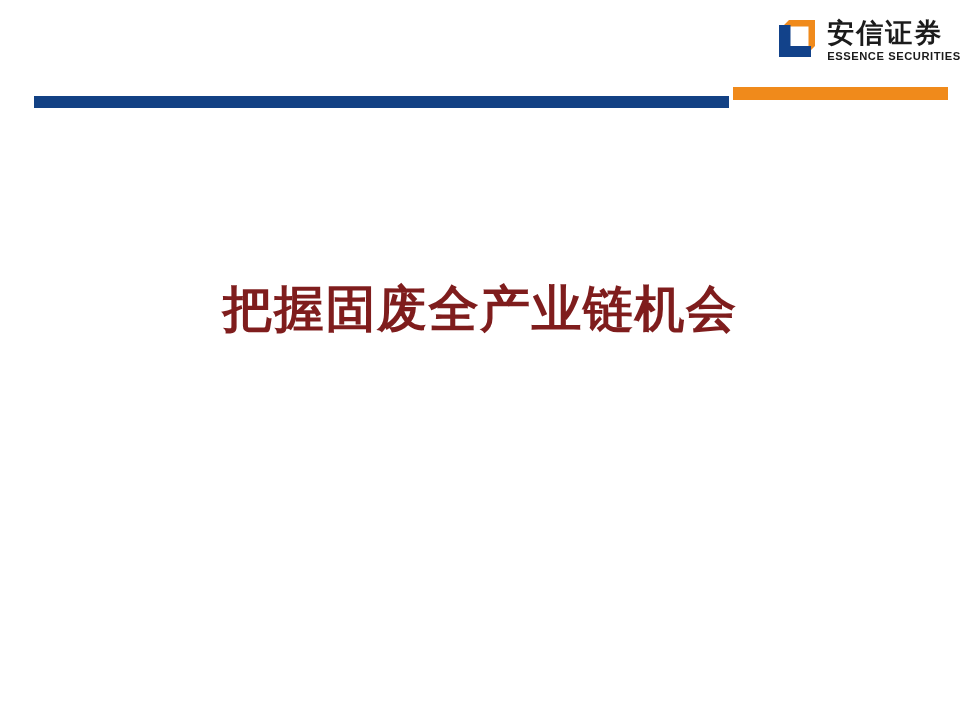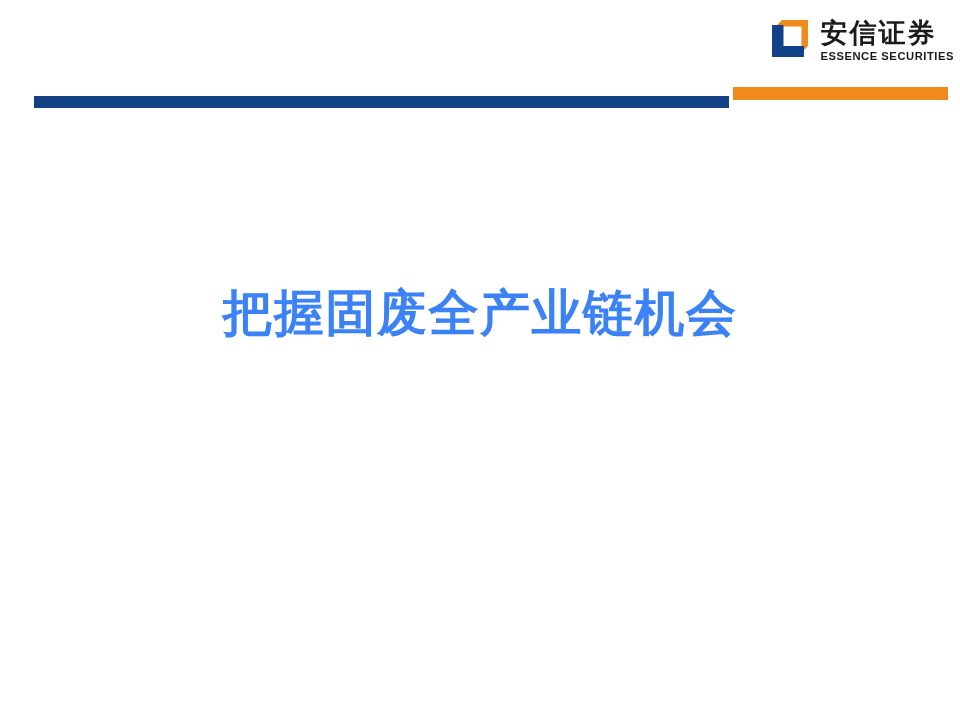--- a/index.html
+++ b/index.html
@@ -22,21 +22,21 @@
 
   
   .brand-block {
     position: absolute;
     top: 12px;
     left: 778px;
     width: 176px;
     height: 66px;
     display: flex;
     flex-direction: column;
-    align-items: flex-end;
+    align-items: center;
   }
 
   .brand-row {
     display: flex;
     align-items: flex-start;
     height: 48px;
   }
 
   .logo-mark {
     position: relative;
@@ -105,25 +105,25 @@
     left: 0;
     top: 278px;
     width: 960px;
     height: 70px;
     display: flex;
     align-items: center;
     justify-content: center;
   }
 
   .slide-title {
-    font-family: Liberation Serif, serif;
+    font-family: Liberation Mono, monospace;
     font-size: 50px;
     font-weight: 700;
     line-height: 64px;
-    color: #3b82f6;
+    color: #7f1d1d;
     letter-spacing: 1.5px;
     white-space: nowrap;
     margin: 0;
   }
 </style>
 </head>
 <body>
 
 <div class="slide">
 

